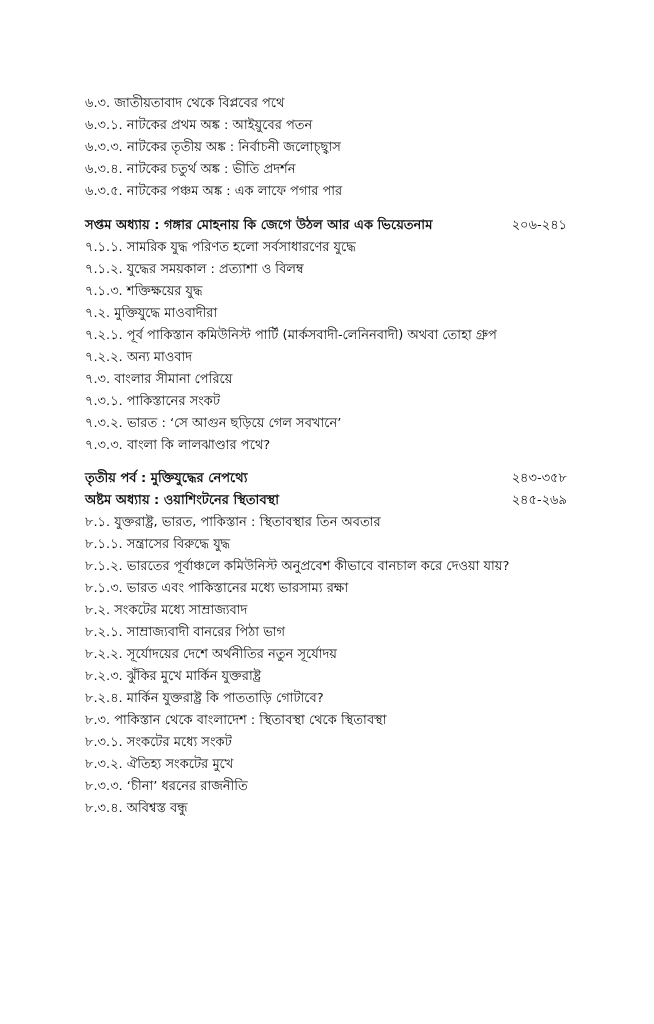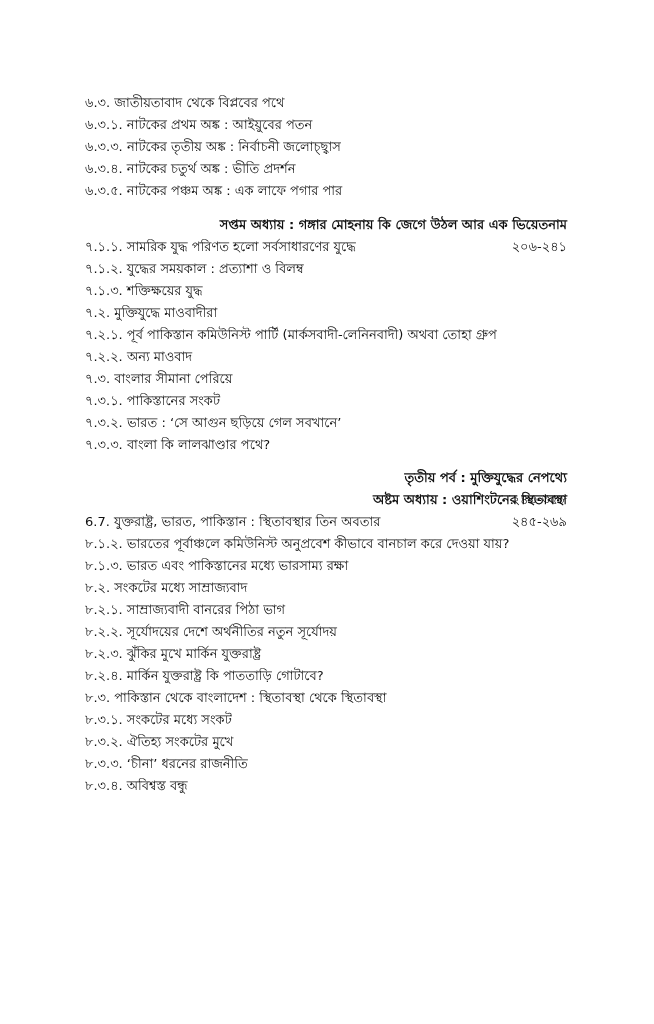--- a/index.html
+++ b/index.html
@@ -25,21 +25,20 @@
       height: 22px;
       line-height: 22px;
       font-size: 13px;
       white-space: nowrap;
       display: flex;
       justify-content: space-between;
       align-items: flex-end;
     }
     .line.bold {
       font-weight: bold;
-      flex-direction: column;
     }
     .line .pages {
       font-weight: normal;
       text-align: right;
     }
     .gap-small { height: 12px; }
     .gap-large { height: 11px; }
   </style>
 </head>
 <body>
@@ -104,21 +103,24 @@
   <div class="line bold">
     <span>তৃতীয় পর্ব : মুক্তিযুদ্ধের নেপথ্যে</span>
     <span class="pages">২৪৩-৩৫৮</span>
   </div>
 
   <div class="line bold">
     <span>অষ্টম অধ্যায় : ওয়াশিংটনের স্থিতাবস্থা</span>
     <span class="pages">২৪৫-২৬৯</span>
   </div>
   <div class="line">
-      <span>6.7. যুক্তরাষ্ট্র, ভারত, পাকিস্তান : স্থিতাবস্থার তিন অবতার</span>
+      <span>৮.১. যুক্তরাষ্ট্র, ভারত, পাকিস্তান : স্থিতাবস্থার তিন অবতার</span>
+    </div>
+  <div class="line">
+      <span>৮.১.১. সন্ত্রাসের বিরুদ্ধে যুদ্ধ</span>
     </div>
   <div class="line">
       <span>৮.১.২. ভারতের পূর্বাঞ্চলে কমিউনিস্ট অনুপ্রবেশ কীভাবে বানচাল করে দেওয়া যায়?</span>
     </div>
   <div class="line">
       <span>৮.১.৩. ভারত এবং পাকিস্তানের মধ্যে ভারসাম্য রক্ষা</span>
     </div>
   <div class="line">
       <span>৮.২. সংকটের মধ্যে সাম্রাজ্যবাদ</span>
     </div>

